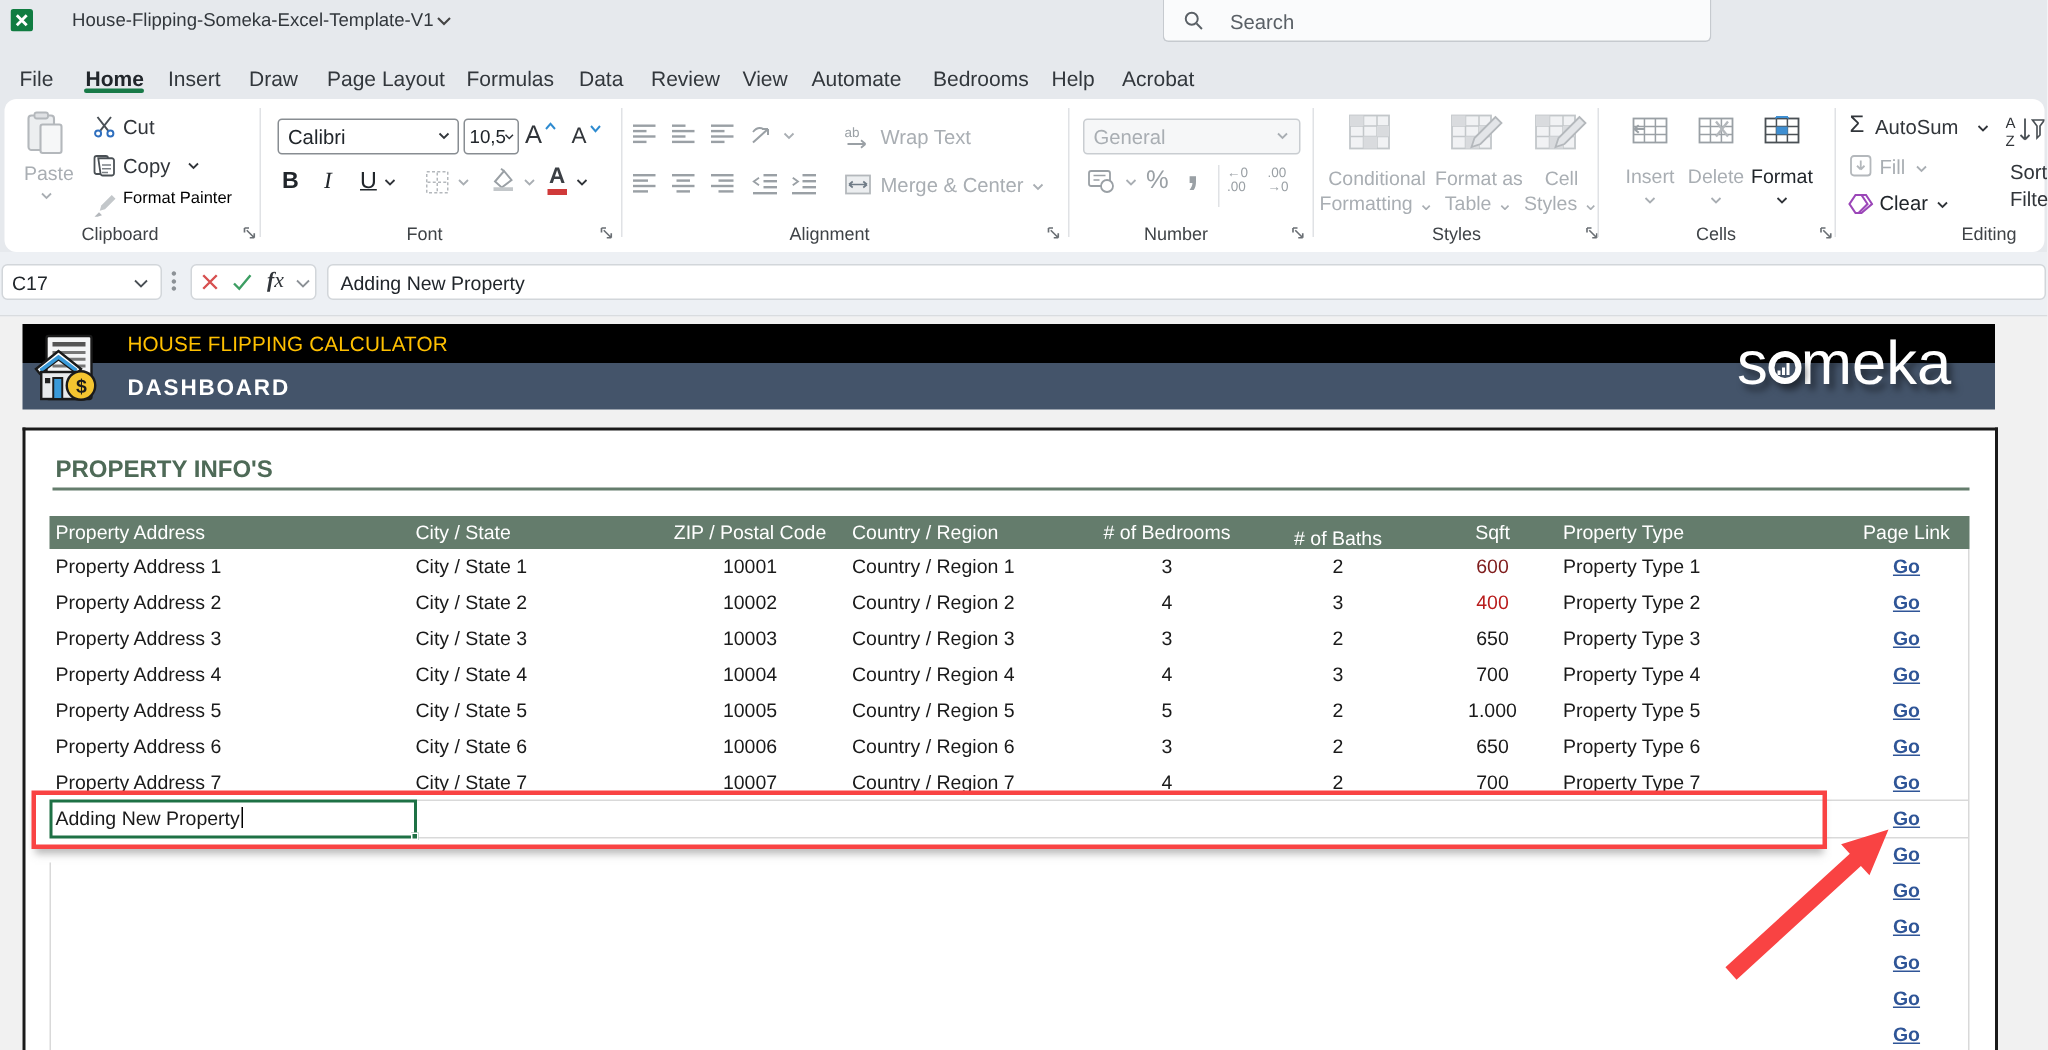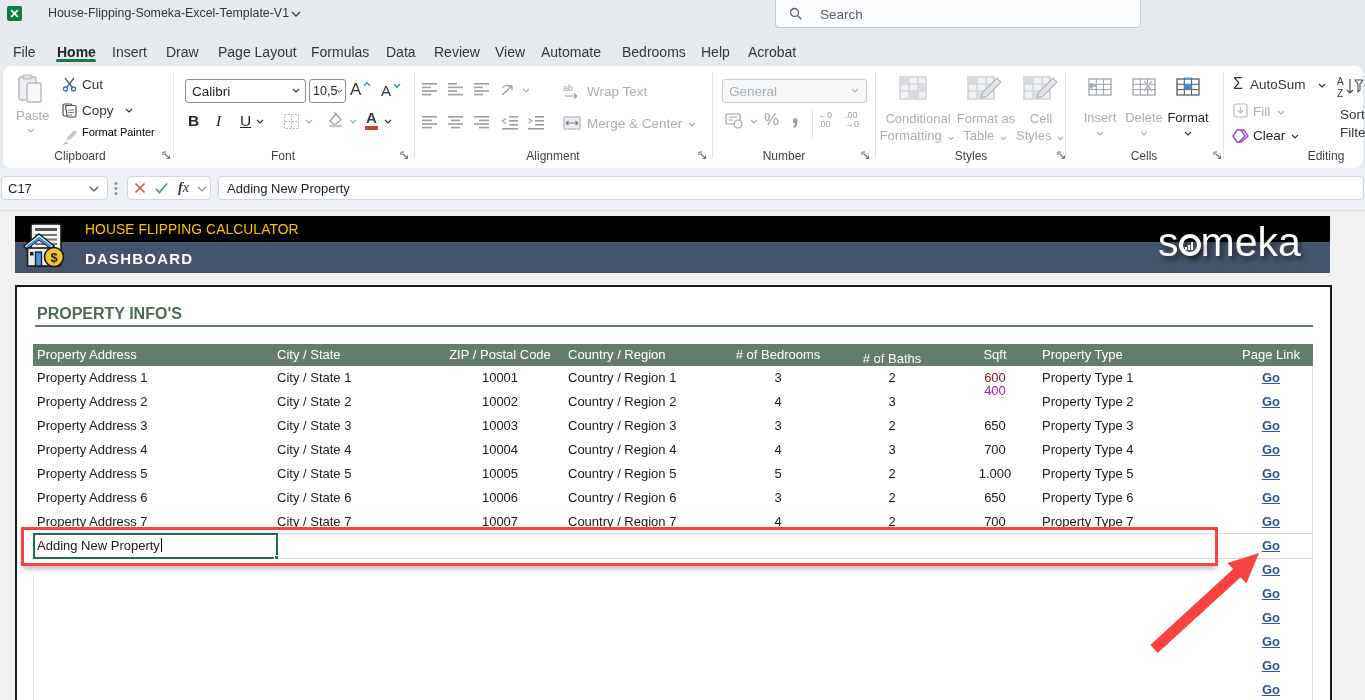--- a/index.html
+++ b/index.html
@@ -383,21 +383,21 @@
     <div class="a" style="left:718px;top:366px;width:120px;text-align:center;height:24px;line-height:24px;font-size:13px;color:#1a1a1a">3</div>
     <div class="a" style="left:832px;top:366px;width:120px;text-align:center;height:24px;line-height:24px;font-size:13px;color:#1a1a1a">2</div>
     <div class="a" style="left:935px;top:366px;width:120px;text-align:center;height:24px;line-height:24px;font-size:13px;color:#7f1d1d">600</div>
     <div class="a" style="left:1042px;top:366px;height:24px;line-height:24px;font-size:13px;color:#1a1a1a">Property Type 1</div>
     <div class="a" style="left:37px;top:390px;height:24px;line-height:24px;font-size:13px;color:#1a1a1a">Property Address 2</div>
     <div class="a" style="left:277px;top:390px;height:24px;line-height:24px;font-size:13px;color:#1a1a1a">City / State 2</div>
     <div class="a" style="left:440px;top:390px;width:120px;text-align:center;height:24px;line-height:24px;font-size:13px;color:#1a1a1a">10002</div>
     <div class="a" style="left:568px;top:390px;height:24px;line-height:24px;font-size:13px;color:#1a1a1a">Country / Region 2</div>
     <div class="a" style="left:718px;top:390px;width:120px;text-align:center;height:24px;line-height:24px;font-size:13px;color:#1a1a1a">4</div>
     <div class="a" style="left:832px;top:390px;width:120px;text-align:center;height:24px;line-height:24px;font-size:13px;color:#1a1a1a">3</div>
-    <div class="a" style="left:935px;top:379px;width:120px;text-align:center;height:24px;line-height:24px;font-size:13px;color:#a21caf">400</div>
+    <div class="a" style="left:935px;top:390px;width:120px;text-align:center;height:24px;line-height:24px;font-size:13px;color:#b91c1c">400</div>
     <div class="a" style="left:1042px;top:390px;height:24px;line-height:24px;font-size:13px;color:#1a1a1a">Property Type 2</div>
     <div class="a" style="left:37px;top:414px;height:24px;line-height:24px;font-size:13px;color:#1a1a1a">Property Address 3</div>
     <div class="a" style="left:277px;top:414px;height:24px;line-height:24px;font-size:13px;color:#1a1a1a">City / State 3</div>
     <div class="a" style="left:440px;top:414px;width:120px;text-align:center;height:24px;line-height:24px;font-size:13px;color:#1a1a1a">10003</div>
     <div class="a" style="left:568px;top:414px;height:24px;line-height:24px;font-size:13px;color:#1a1a1a">Country / Region 3</div>
     <div class="a" style="left:718px;top:414px;width:120px;text-align:center;height:24px;line-height:24px;font-size:13px;color:#1a1a1a">3</div>
     <div class="a" style="left:832px;top:414px;width:120px;text-align:center;height:24px;line-height:24px;font-size:13px;color:#1a1a1a">2</div>
     <div class="a" style="left:935px;top:414px;width:120px;text-align:center;height:24px;line-height:24px;font-size:13px;color:#1a1a1a">650</div>
     <div class="a" style="left:1042px;top:414px;height:24px;line-height:24px;font-size:13px;color:#1a1a1a">Property Type 3</div>
     <div class="a" style="left:37px;top:438px;height:24px;line-height:24px;font-size:13px;color:#1a1a1a">Property Address 4</div>

